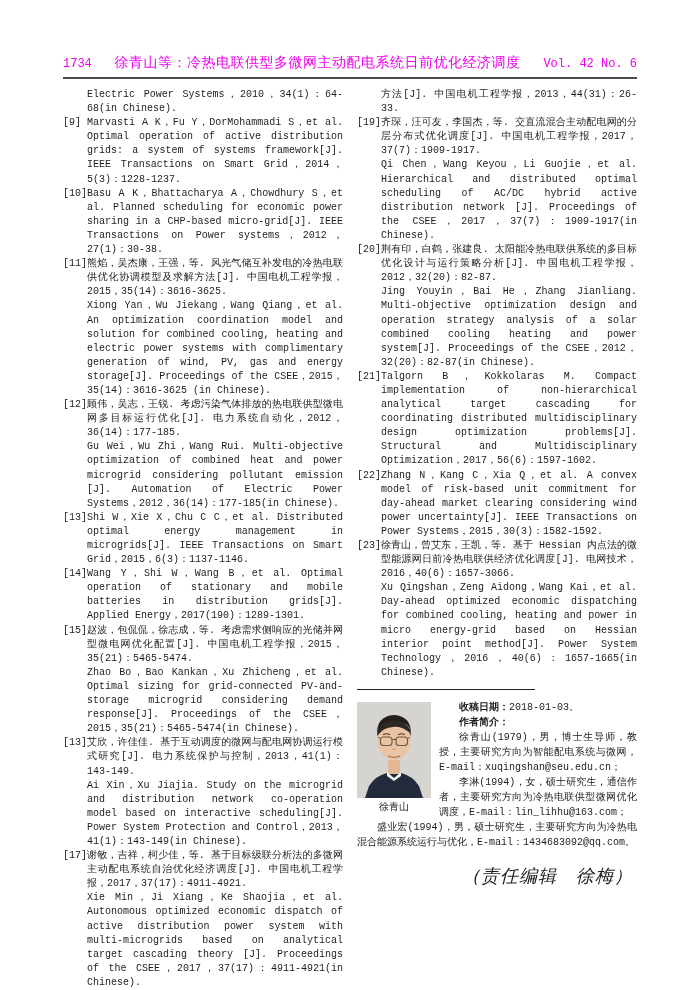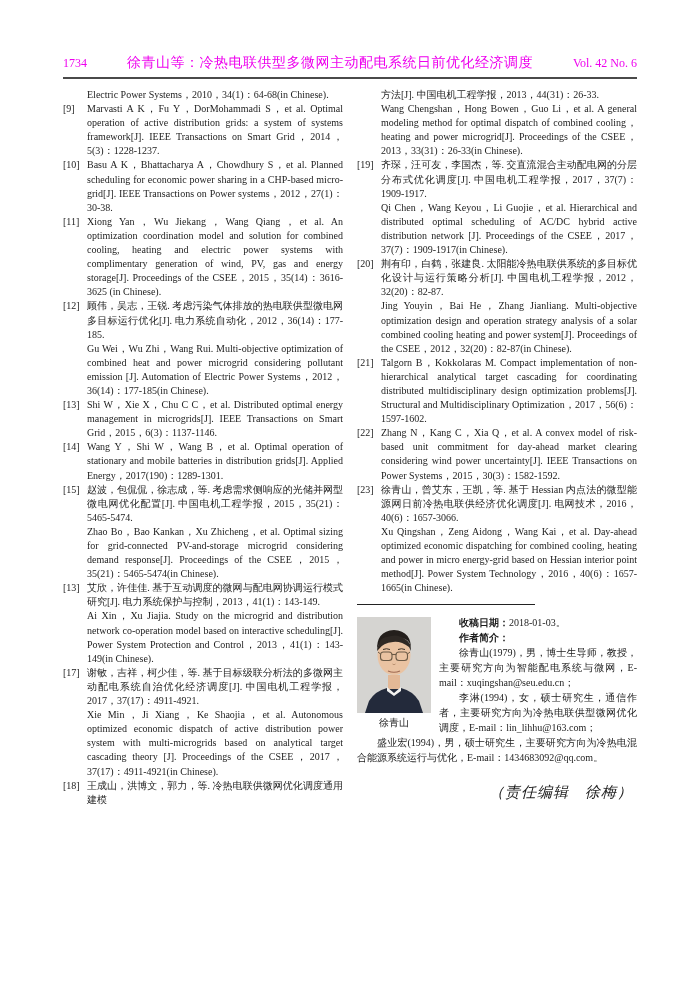--- a/index.html
+++ b/index.html
@@ -3,21 +3,21 @@
 <meta charset="utf-8">
 <style>
   :root { --accent: #ee00ee; --ink: #1c1c1c; }
   * { box-sizing: border-box; }
   html, body { margin: 0; padding: 0; }
   body {
     width: 700px; height: 990px; background: #ffffff; overflow: hidden;
     font-family: "Liberation Serif", "DejaVu Serif", serif;
     color: var(--ink);
   }
-  .page { position: relative; width: 560px; height: 990px; }
+  .page { position: relative; width: 560px; height: 990px; font-family: Liberation Mono, monospace; }
 
   
   .header {
     position: absolute; top: 56px; left: 63px; width: 574px;
     display: flex; align-items: baseline; justify-content: space-between;
     color: var(--accent); font-size: 12px; line-height: 14px;
   }
   .header .running-title { font-size: 14px; letter-spacing: .5px; }
   .rule {
     position: absolute; top: 77px; left: 63px; width: 574px;
@@ -41,21 +41,21 @@
     margin: 9px 0 10px 0;
   }
   .bio { font-size: 10px; line-height: 15px; }
   .photo-wrap { float: left; width: 74px; margin: 2px 8px 2px 0; text-align: center; }
   .photo { display: block; width: 74px; height: 96px; }
   .photo-caption { margin-top: 4px; font-size: 10px; line-height: 12px; }
   .bio p { margin: 0; text-indent: 2em; text-align: justify; }
   .b { font-weight: bold; }
   .editor-note {
     clear: none; margin-top: 20px; padding-right: 4px;
-    text-align: right; font-style: italic; font-size: 15px; letter-spacing: 1px;
+    text-align: right; font-style: italic; font-size: 18px; letter-spacing: 1px;
   }
 </style>
 </head>
 <body>
 
 <div class="page">
 
   <div class="header">
     <span>1734</span>
     <span class="running-title">徐青山等：冷热电联供型多微网主动配电系统日前优化经济调度</span>
@@ -79,20 +79,21 @@
         </div>
         <div class="ref">
           <span class="ref-num">[10]</span>
           <div class="ref-body">
             <div class="ref-part">Basu A K，Bhattacharya A，Chowdhury S，et al. Planned scheduling for economic power sharing in a CHP-based micro-grid[J]. IEEE Transactions on Power systems，2012，27(1)：30-38.</div>
           </div>
         </div>
         <div class="ref">
           <span class="ref-num">[11]</span>
           <div class="ref-body">
+            <div class="ref-part">熊焰，吴杰康，王强，等. 风光气储互补发电的冷热电联供优化协调模型及求解方法[J]. 中国电机工程学报，2015，35(14)：3616-3625.</div>
             <div class="ref-part">Xiong Yan，Wu Jiekang，Wang Qiang，et al. An optimization coordination model and solution for combined cooling, heating and electric power systems with complimentary generation of wind, PV, gas and energy storage[J]. Proceedings of the CSEE，2015，35(14)：3616-3625 (in Chinese).</div>
           </div>
         </div>
         <div class="ref">
           <span class="ref-num">[12]</span>
           <div class="ref-body">
             <div class="ref-part">顾伟，吴志，王锐. 考虑污染气体排放的热电联供型微电网多目标运行优化[J]. 电力系统自动化，2012，36(14)：177-185.</div>
             <div class="ref-part">Gu Wei，Wu Zhi，Wang Rui. Multi-objective optimization of combined heat and power microgrid considering pollutant emission [J]. Automation of Electric Power Systems，2012，36(14)：177-185(in Chinese).</div>
           </div>
         </div>
@@ -136,21 +137,20 @@
           </div>
         </div>
       </div>
 
     <div class="col">
       <div id="refs-right">
           <div class="ref">
             <span class="ref-num"></span>
             <div class="ref-body">
               <div class="ref-part">方法[J]. 中国电机工程学报，2013，44(31)：26-33.</div>
-              <div class="ref-part">Wang Chengshan，Hong Bowen，Guo Li，et al. A general modeling method for optimal dispatch of combined cooling，heating and power microgrid[J]. Proceedings of the CSEE，2013，33(31)：26-33(in Chinese).</div>
             </div>
           </div>
           <div class="ref">
             <span class="ref-num">[19]</span>
             <div class="ref-body">
               <div class="ref-part">齐琛，汪可友，李国杰，等. 交直流混合主动配电网的分层分布式优化调度[J]. 中国电机工程学报，2017，37(7)：1909-1917.</div>
               <div class="ref-part">Qi Chen，Wang Keyou，Li Guojie，et al. Hierarchical and distributed optimal scheduling of AC/DC hybrid active distribution network [J]. Proceedings of the CSEE，2017，37(7)：1909-1917(in Chinese).</div>
             </div>
           </div>
           <div class="ref">

